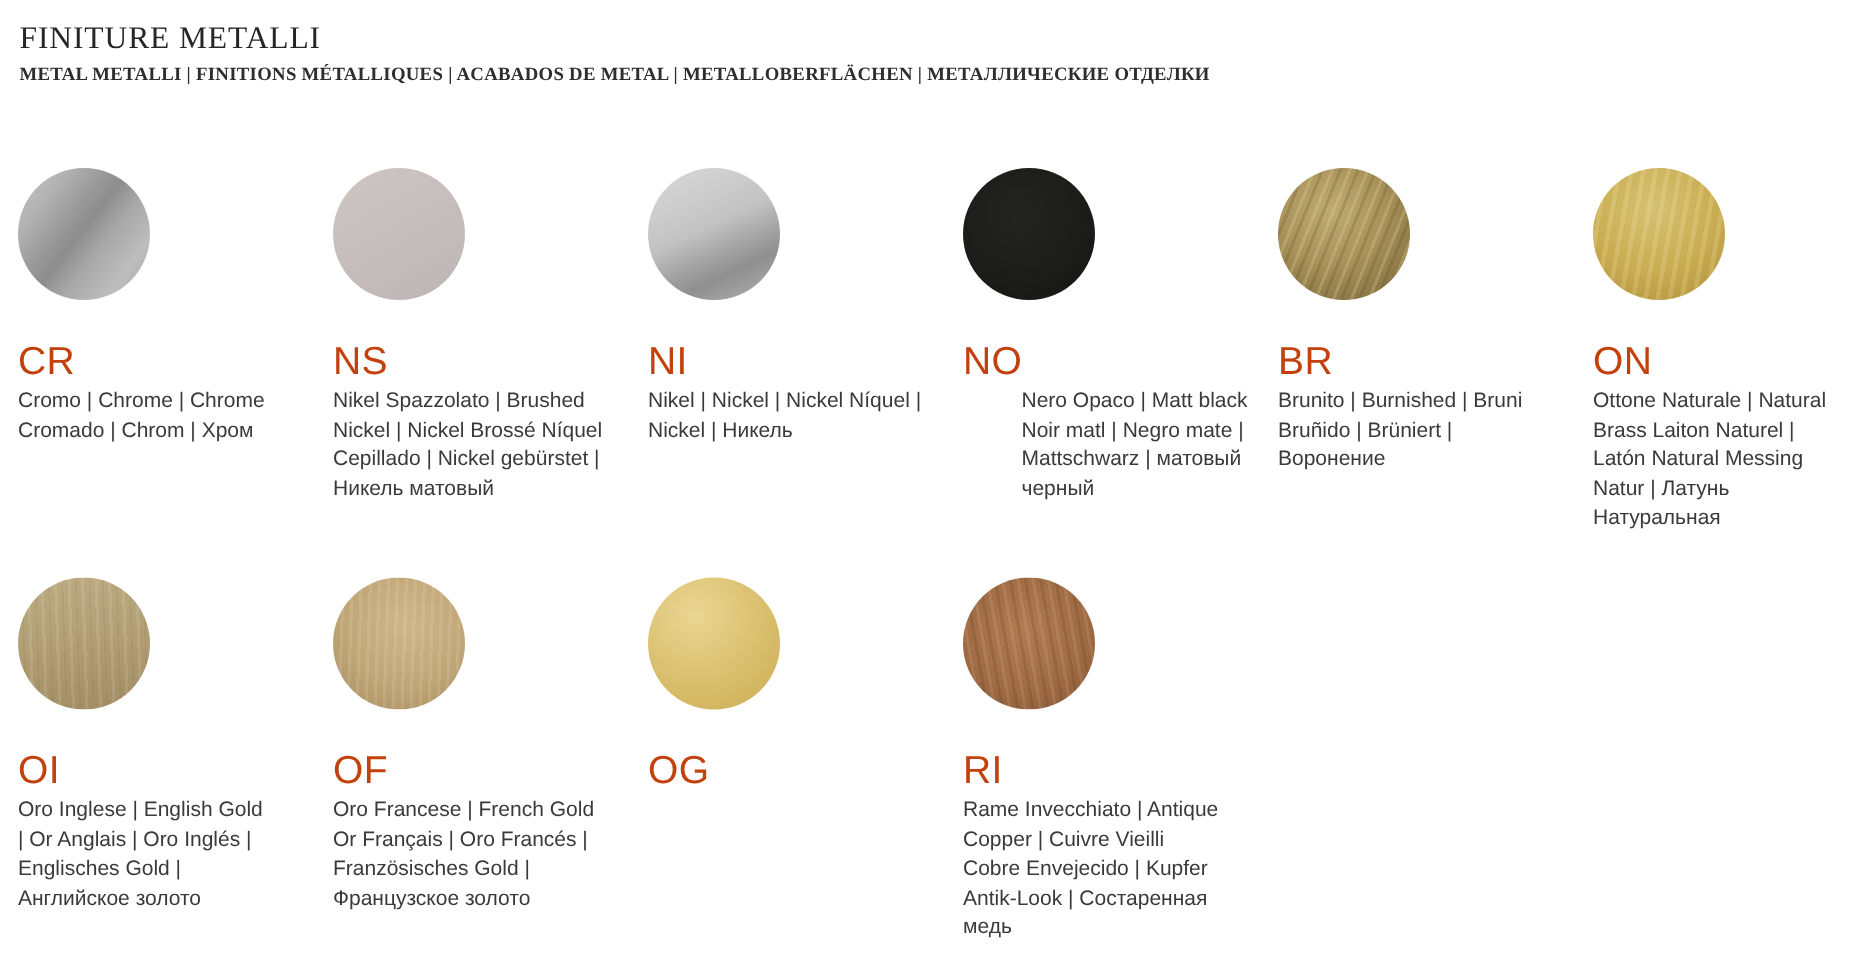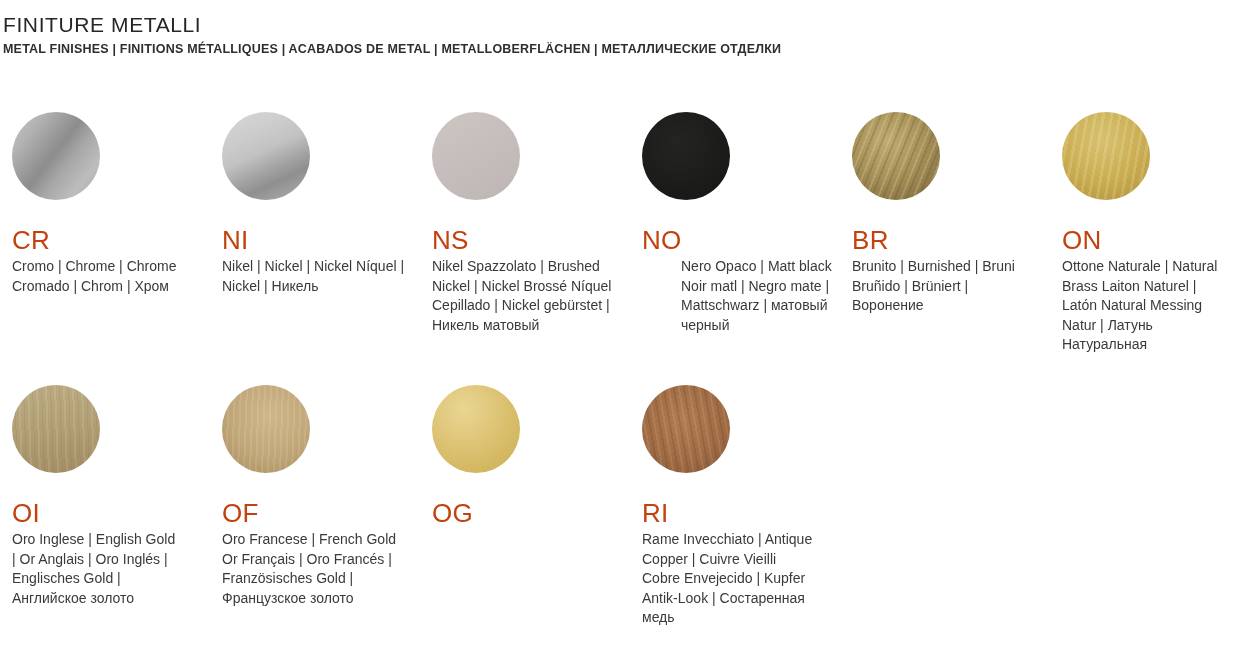--- a/index.html
+++ b/index.html
@@ -3,21 +3,21 @@
 <meta charset="utf-8">
 <style>
   * { box-sizing: border-box; margin: 0; padding: 0; }
   html, body { background: #ffffff; }
   body {
     width: 1238px; height: 649px;
     position: relative; overflow: hidden;
     font-family: "Liberation Sans", "DejaVu Sans", sans-serif;
     color: #2e2e2e;
   }
-  .header { position: absolute; top: 13px; left: 3px; }
+  .header { position: absolute; top: 13px; left: 13px; font-family: Liberation Serif, serif; }
   .page-title {
     font-size: 21px; font-weight: 400; letter-spacing: 0.6px;
     color: #262626; line-height: 24px;
   }
   .page-subtitle {
     margin-top: 4px;
     font-size: 12.5px; font-weight: 700; letter-spacing: 0.2px;
     color: #2e2e2e; line-height: 16px;
   }
   .cards {
@@ -71,41 +71,41 @@
       repeating-linear-gradient(80deg, rgba(255,210,170,.12) 0 2px, rgba(0,0,0,0) 2px 5px, rgba(70,40,20,.14) 5px 7px, rgba(0,0,0,0) 7px 10px),
       radial-gradient(circle at 46% 40%,#b07c52 0%,#a06c45 55%,#8a5a3b 95%); }
 </style>
 </head>
 <body>
 
 <div class="page">
 
   <div class="header">
     <div class="page-title">FINITURE METALLI</div>
-    <div class="page-subtitle">METAL FINISHES | FINITIONS MÉTALLIQUES | ACABADOS DE METAL | METALLOBERFLÄCHEN | МЕТАЛЛИЧЕСКИЕ ОТДЕЛКИ</div>
+    <div class="page-subtitle">METAL METALLI | FINITIONS MÉTALLIQUES | ACABADOS DE METAL | METALLOBERFLÄCHEN | МЕТАЛЛИЧЕСКИЕ ОТДЕЛКИ</div>
   </div>
 
   <div class="cards">
 
     <div class="card card-cr">
       <div class="swatch sw-cr"></div>
       <div class="code">CR</div>
       <p class="desc">Cromo | Chrome | Chrome Cromado | Chrom | Хром</p>
     </div>
 
+    <div class="card card-ns">
+      <div class="swatch sw-ns"></div>
+      <div class="code">NS</div>
+      <p class="desc">Nikel Spazzolato | Brushed Nickel | Nickel Brossé Níquel Cepillado | Nickel gebürstet | Никель матовый</p>
+    </div>
+
     <div class="card card-ni">
       <div class="swatch sw-ni"></div>
       <div class="code">NI</div>
       <p class="desc">Nikel | Nickel | Nickel Níquel | Nickel | Никель</p>
-    </div>
-
-    <div class="card card-ns">
-      <div class="swatch sw-ns"></div>
-      <div class="code">NS</div>
-      <p class="desc">Nikel Spazzolato | Brushed Nickel | Nickel Brossé Níquel Cepillado | Nickel gebürstet | Никель матовый</p>
     </div>
 
     <div class="card card-no">
       <div class="swatch sw-no"></div>
       <div class="code">NO</div>
       <p class="desc">Nero Opaco | Matt black Noir matl | Negro mate | Mattschwarz | матовый черный</p>
     </div>
 
     <div class="card card-br">
       <div class="swatch sw-br"></div>

